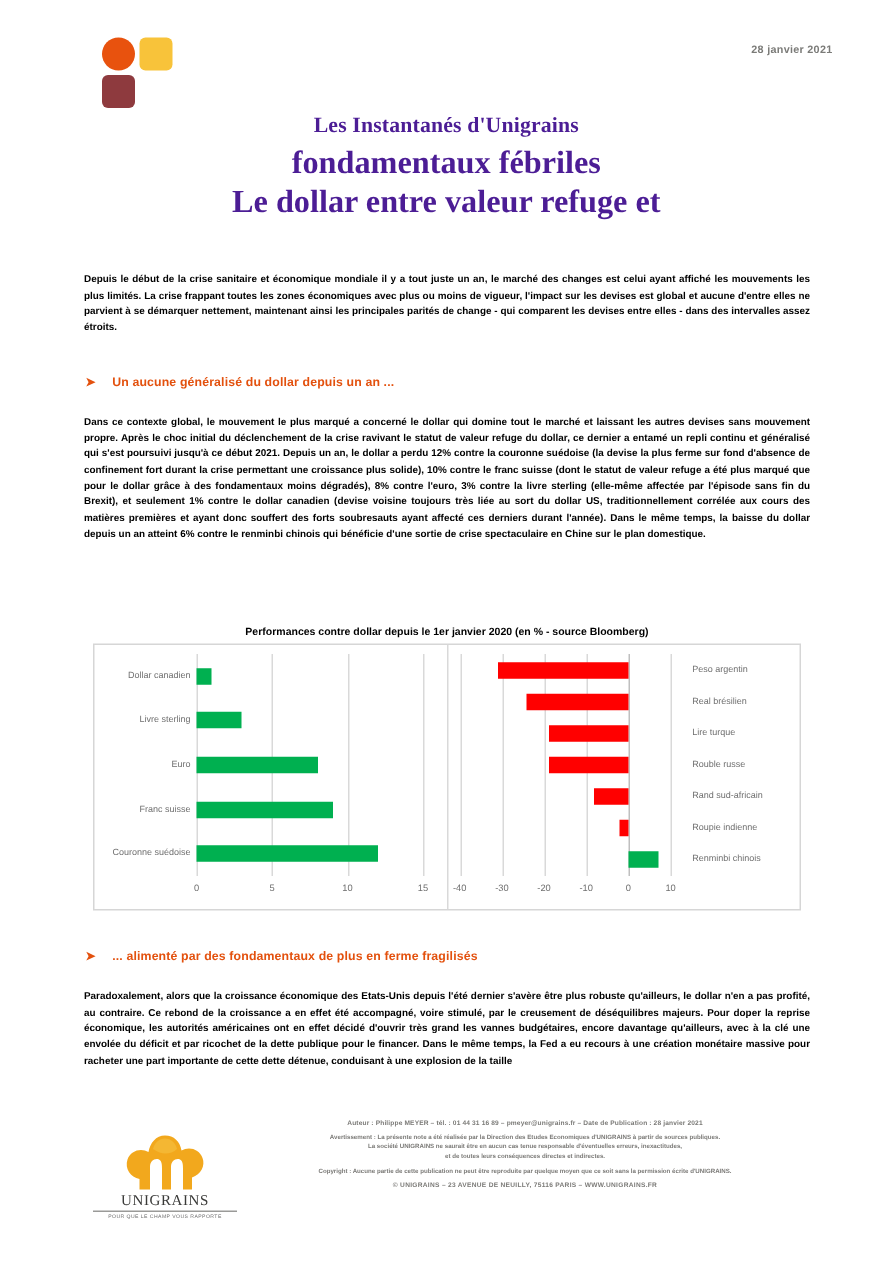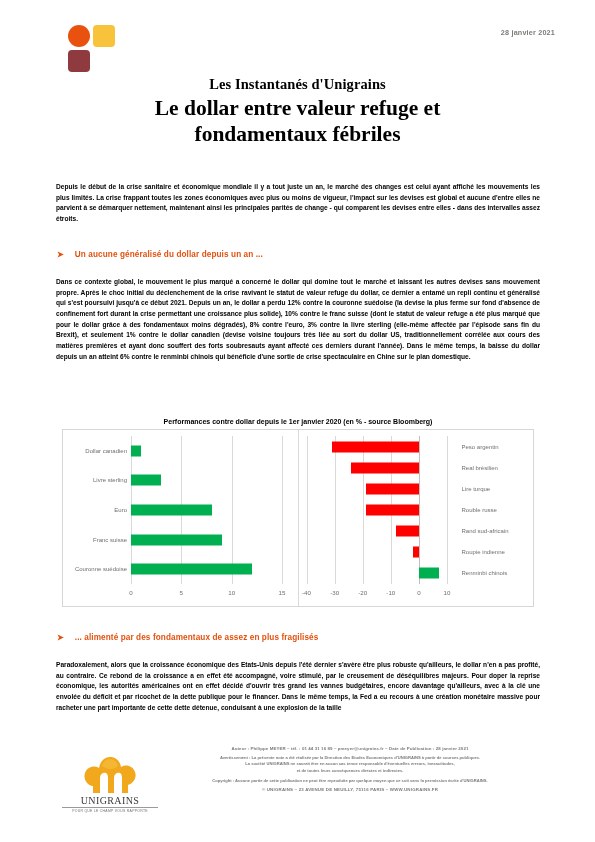--- a/index.html
+++ b/index.html
@@ -67,21 +67,21 @@
     letter-spacing: 0.2px;
   }
 
   
   .title-block {
     position: absolute;
     left: 55px;
     top: 76px;
     width: 485px;
     text-align: center;
-    color: #000000;
+    color: #4c1d95;
     font-family: "Liberation Serif", serif;
   }
   .kicker {
     font-size: 14.5px;
     font-weight: bold;
     line-height: 1.2;
     letter-spacing: 0.1px;
   }
   .main-title {
     font-size: 21.5px;
@@ -281,22 +281,22 @@
       <div class="logo-circle"></div>
       <div class="logo-square-yellow"></div>
       <div class="logo-square-dark"></div>
     </div>
     <div class="doc-date">28 janvier 2021</div>
   </div>
 
   <div class="title-block">
     <div class="kicker">Les Instantanés d'Unigrains</div>
     <div class="main-title">
+      <div>fondamentaux fébriles</div>
       <div>Le dollar entre valeur refuge et</div>
-      <div>fondamentaux fébriles</div>
     </div>
   </div>
 
   <div class="para p-intro">Depuis le début de la crise sanitaire et économique mondiale il y a tout juste un an, le marché des changes est celui ayant affiché les mouvements les plus limités. La crise frappant toutes les zones économiques avec plus ou moins de vigueur, l'impact sur les devises est global et aucune d'entre elles ne parvient à se démarquer nettement, maintenant ainsi les principales parités de change - qui comparent les devises entre elles - dans des intervalles assez étroits.</div>
 
   <div class="section-head sh1">
     <span class="arrow">➤</span><span class="sh-text">Un aucune généralisé du dollar depuis un an ...</span>
   </div>
 
   <div class="para p-body1">Dans ce contexte global, le mouvement le plus marqué a concerné le dollar qui domine tout le marché et laissant les autres devises sans mouvement propre. Après le choc initial du déclenchement de la crise ravivant le statut de valeur refuge du dollar, ce dernier a entamé un repli continu et généralisé qui s'est poursuivi jusqu'à ce début 2021. Depuis un an, le dollar a perdu 12% contre la couronne suédoise (la devise la plus ferme sur fond d'absence de confinement fort durant la crise permettant une croissance plus solide), 10% contre le franc suisse (dont le statut de valeur refuge a été plus marqué que pour le dollar grâce à des fondamentaux moins dégradés), 8% contre l'euro, 3% contre la livre sterling (elle-même affectée par l'épisode sans fin du Brexit), et seulement 1% contre le dollar canadien (devise voisine toujours très liée au sort du dollar US, traditionnellement corrélée aux cours des matières premières et ayant donc souffert des forts soubresauts ayant affecté ces derniers durant l'année). Dans le même temps, la baisse du dollar depuis un an atteint 6% contre le renminbi chinois qui bénéficie d'une sortie de crise spectaculaire en Chine sur le plan domestique.</div>
@@ -377,21 +377,21 @@
           <div class="cat-label right-side" style="top: 58.8571px; left: 163px;">Lire turque</div>
           <div class="cat-label right-side" style="top: 80px; left: 163px;">Rouble russe</div>
           <div class="cat-label right-side" style="top: 101.143px; left: 163px;">Rand sud-africain</div>
           <div class="cat-label right-side" style="top: 122.286px; left: 163px;">Roupie indienne</div>
           <div class="cat-label right-side" style="top: 143.429px; left: 163px;">Renminbi chinois</div>
         </div>
     </div>
   </div>
 
   <div class="section-head sh2">
-    <span class="arrow">➤</span><span class="sh-text">... alimenté par des fondamentaux de assez en plus fragilisés</span>
+    <span class="arrow">➤</span><span class="sh-text">... alimenté par des fondamentaux de plus en ferme fragilisés</span>
   </div>
 
   <div class="para p-body2">Paradoxalement, alors que la croissance économique des Etats-Unis depuis l'été dernier s'avère être plus robuste qu'ailleurs, le dollar n'en a pas profité, au contraire. Ce rebond de la croissance a en effet été accompagné, voire stimulé, par le creusement de déséquilibres majeurs. Pour doper la reprise économique, les autorités américaines ont en effet décidé d'ouvrir très grand les vannes budgétaires, encore davantage qu'ailleurs, avec à la clé une envolée du déficit et par ricochet de la dette publique pour le financer. Dans le même temps, la Fed a eu recours à une création monétaire massive pour racheter une part importante de cette dette détenue, conduisant à une explosion de la taille</div>
 
   <div class="footer">
     <div class="footer-logo">
       <div class="ug-mark">
         <svg width="60" height="38" viewBox="0 0 60 38" aria-hidden="true">
           <path d="M30 1 C24 1 20 6 19 12 C14 9 7 11 5 17 C3 23 7 29 13 30 L13 37 L20 37 L20 22 C20 18 23 16 26 17 C28 18 28 21 28 23 L28 37 L34 37 L34 22 C34 18 37 16 40 17 C42 18 42 21 42 23 L42 37 L48 37 L48 29 C54 27 57 21 55 16 C53 10 46 8 41 11 C40 5 36 1 30 1 Z" fill="#F2A81D"></path>
           <path d="M30 3 C26 3 23 6 22 10 C25 12 28 13 30 13 C33 13 36 12 38 10 C37 6 34 3 30 3 Z" fill="#F4B733"></path>

